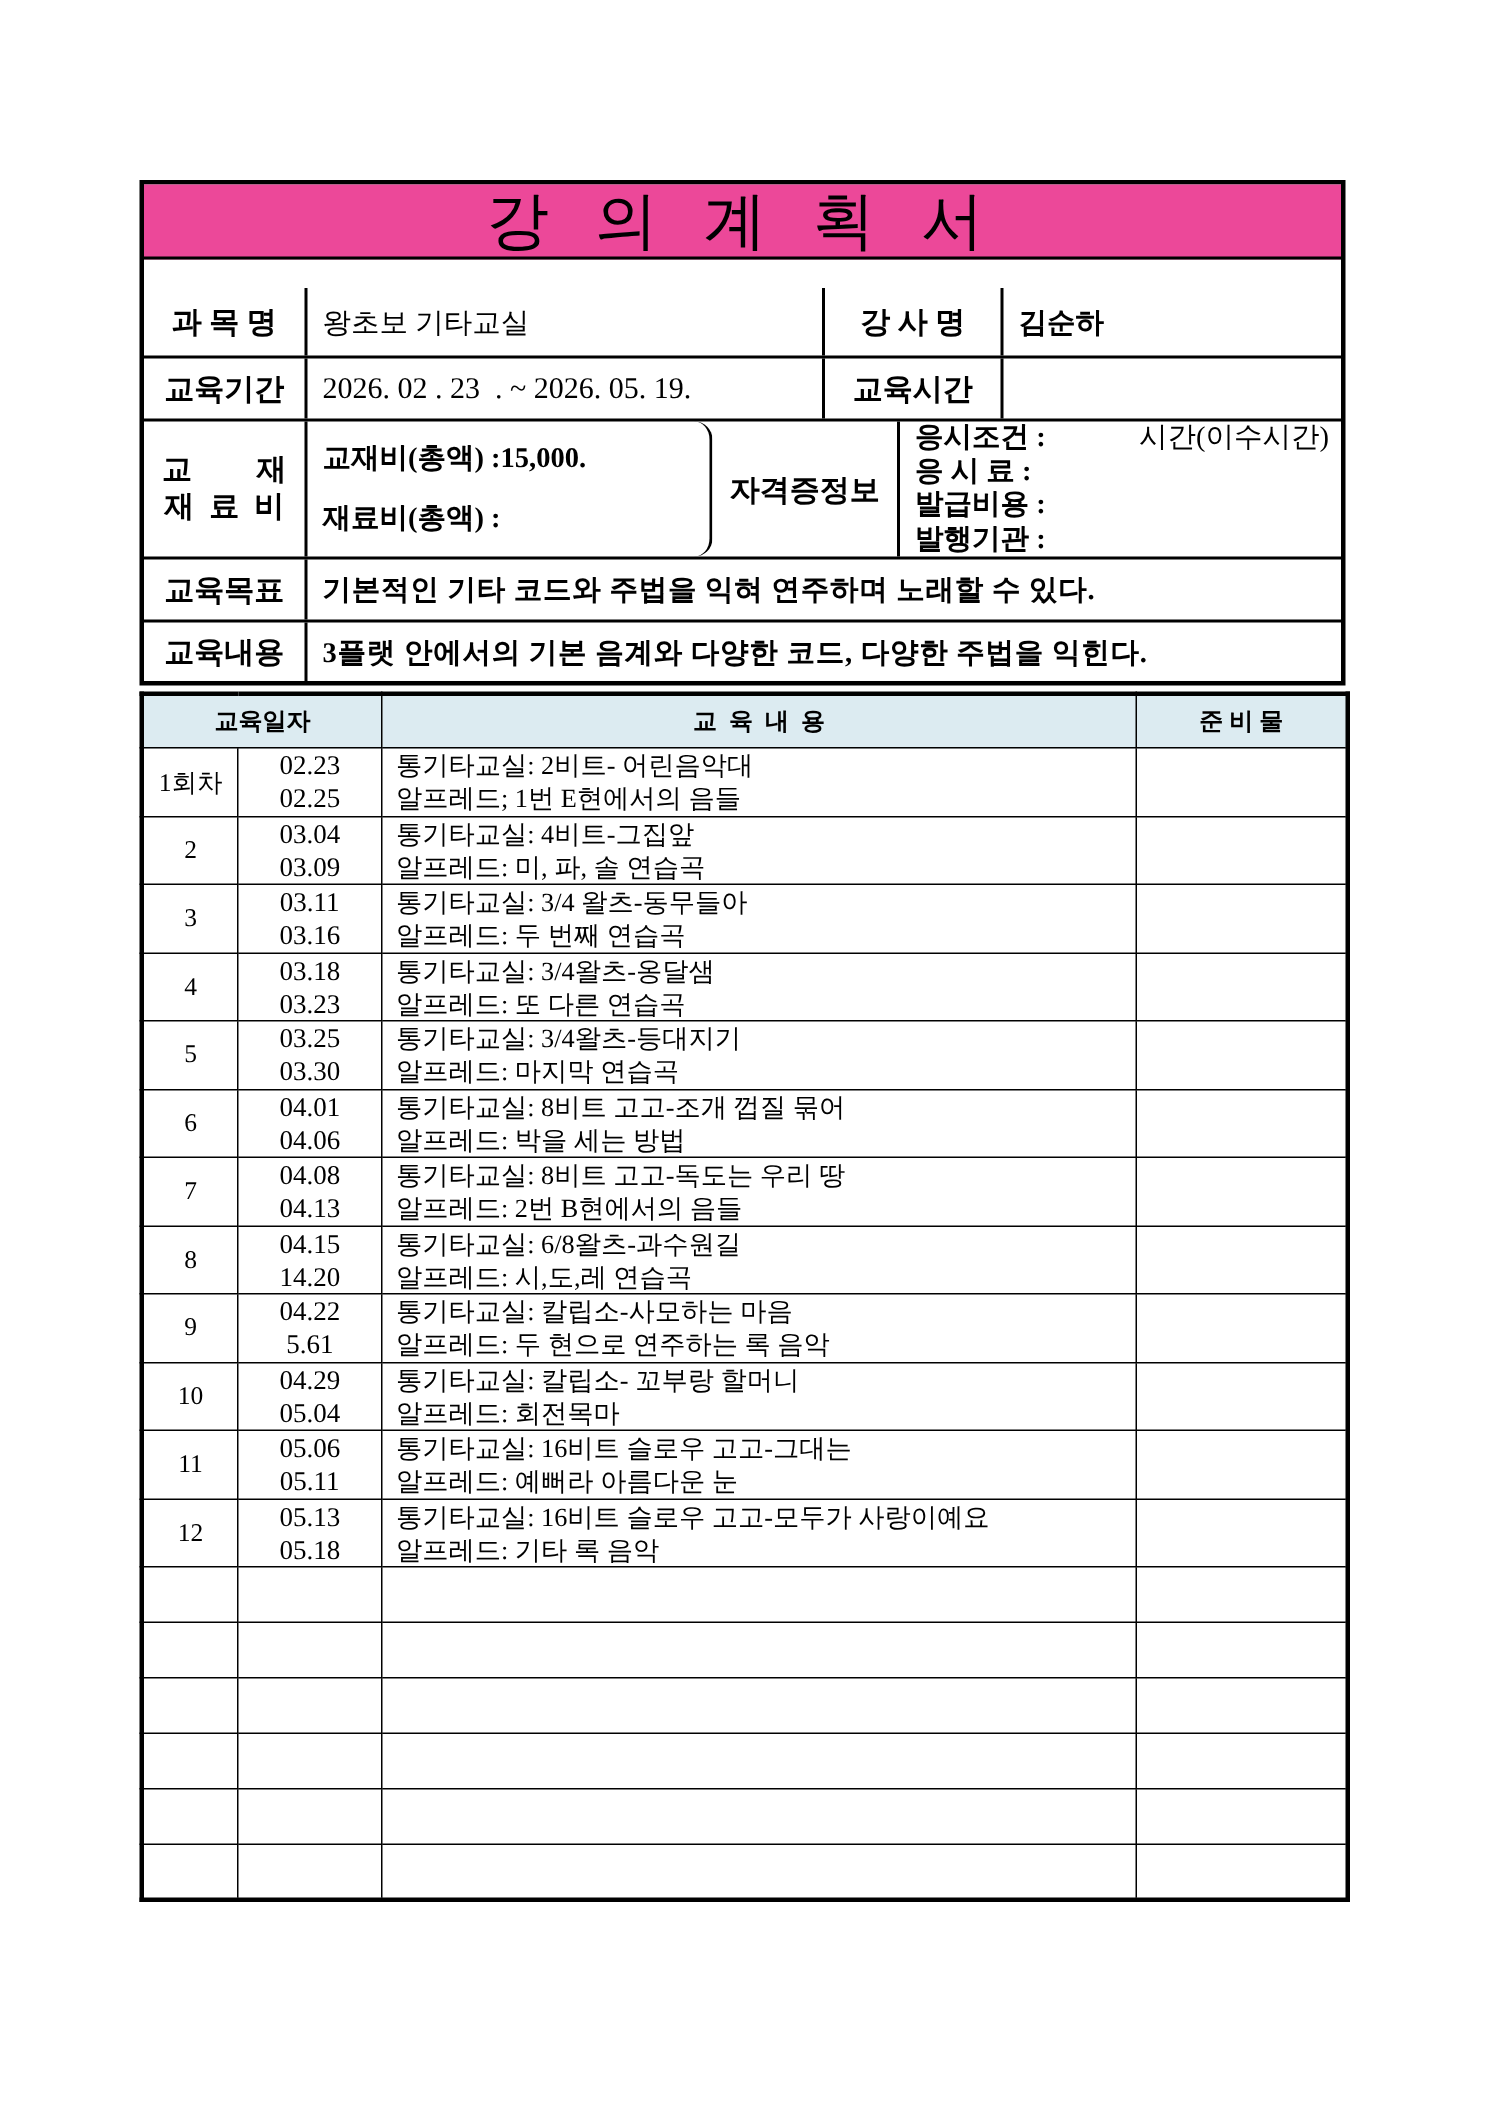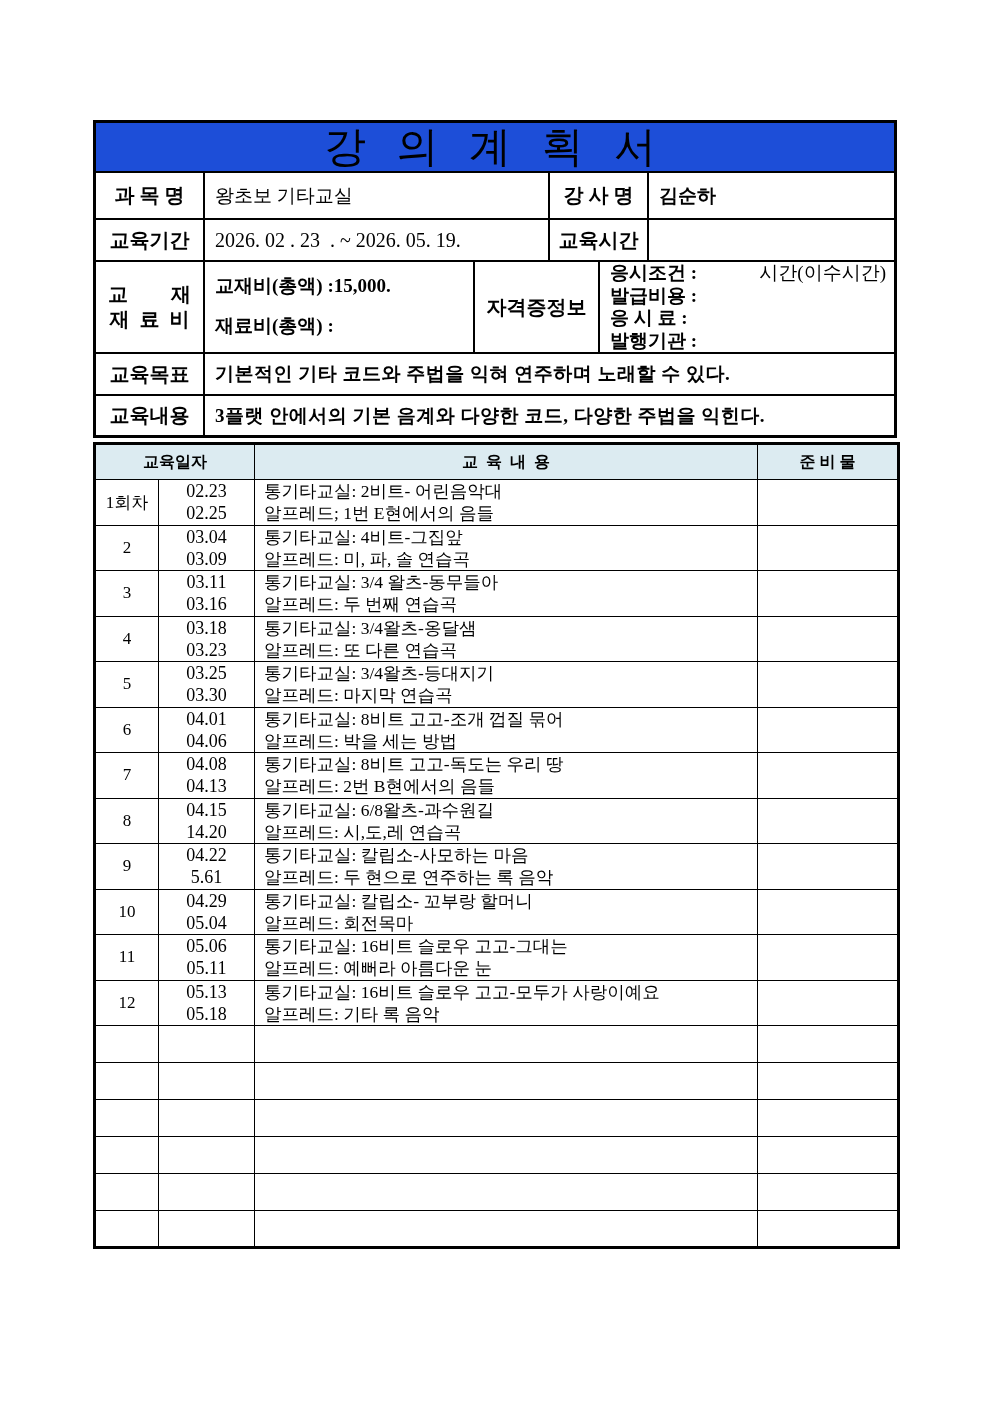--- a/index.html
+++ b/index.html
@@ -25,64 +25,65 @@
     width: 804px;
     border: 3px solid #000;
   }
   .trow { display: flex; border-bottom: 2px solid #000; }
   .trow:last-child { border-bottom: none; }
   .cell { border-right: 2px solid #000; display: flex; align-items: center; }
   .cell:last-child { border-right: none; }
 
   .title-row {
     height: 50px;
-    background: #1d4ed8;
+    background: #ec4899;
     display: flex;
     align-items: center;
     justify-content: center;
     border-bottom: 2px solid #000;
   }
   .title-row .title-text {
     font-size: 42px;
     font-weight: normal;
     letter-spacing: 10px;
     white-space: pre;
   }
 
   .label { font-weight: bold; font-size: 20px; justify-content: center; text-align: center; }
   .value { font-size: 19px; padding-left: 10px; }
   .bold { font-weight: bold; border-radius: 20px; }
   .ws-pre { white-space: pre; }
 
-  .r-subject { height: 47px; }
+  .r-subject { height: 47px; margin-top: 19px; }
   .r-period  { height: 42px; }
   .r-material{ height: 92px; }
   .r-goal    { height: 42px; }
   .r-content { height: 39px; }
 
   .w-label { width: 109px; flex: none; }
   .w-val1  { width: 345px; flex: none; }
-  .w-lab2  { width: 99px; flex: none; }
+  .w-lab2  { width: 119px; flex: none; }
   .w-val2  { flex: 1; }
 
   .w-fees  { width: 270px; flex: none; }
   .w-cert  { width: 125px; flex: none; }
   .w-certinfo { flex: 1; }
 
   .material-label { flex-direction: column; justify-content: center; line-height: 25px; }
   .material-label .l1 { word-spacing: 38px; white-space: pre; }
   .material-label .l2 { word-spacing: 5px; white-space: pre; }
 
   .fees-cell {
     flex-direction: column;
     align-items: flex-start;
     justify-content: space-between;
     padding: 11px 0 13px 10px;
     font-size: 19px;
     font-weight: bold;
+    border-radius: 12px;
   }
   .cert-info {
     flex-direction: column;
     align-items: stretch;
     justify-content: center;
     padding: 2px 8px 2px 10px;
     font-size: 19px;
     font-weight: bold;
     line-height: 22.5px;
   }
@@ -149,25 +150,25 @@
           <div>교재비(총액) :15,000.</div>
           <div>재료비(총액) :</div>
         </div>
         <div class="cell label w-cert">자격증정보</div>
         <div class="cell w-certinfo cert-info">
           <div class="cert-line">
             <span>응시조건 :</span>
             <span class="cv">시간(이수시간)</span>
           </div>
           <div class="cert-line">
-            <span>발급비용 :</span>
+            <span>응 시 료 :</span>
             <span class="cv"></span>
           </div>
           <div class="cert-line">
-            <span>응 시 료 :</span>
+            <span>발급비용 :</span>
             <span class="cv"></span>
           </div>
           <div class="cert-line">
             <span>발행기관 :</span>
             <span class="cv"></span>
           </div>
         </div>
       </div>
 
       <div class="trow r-goal">

